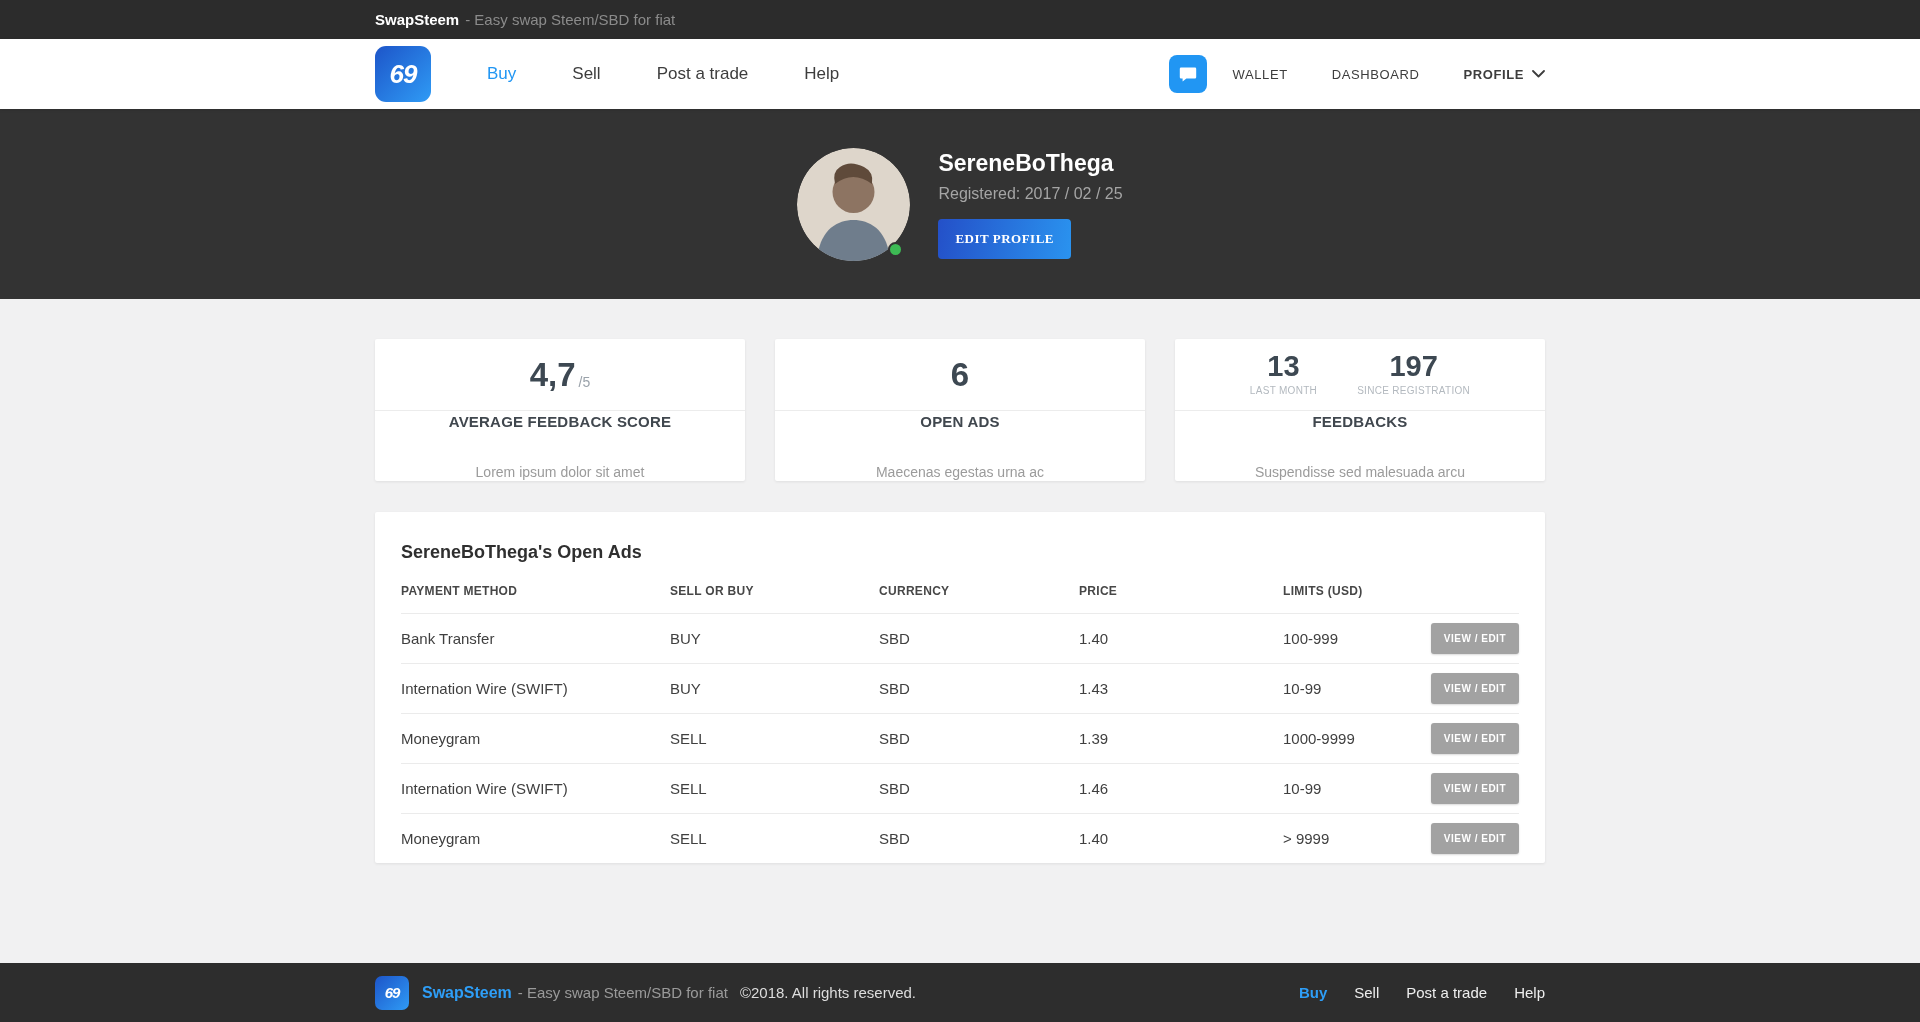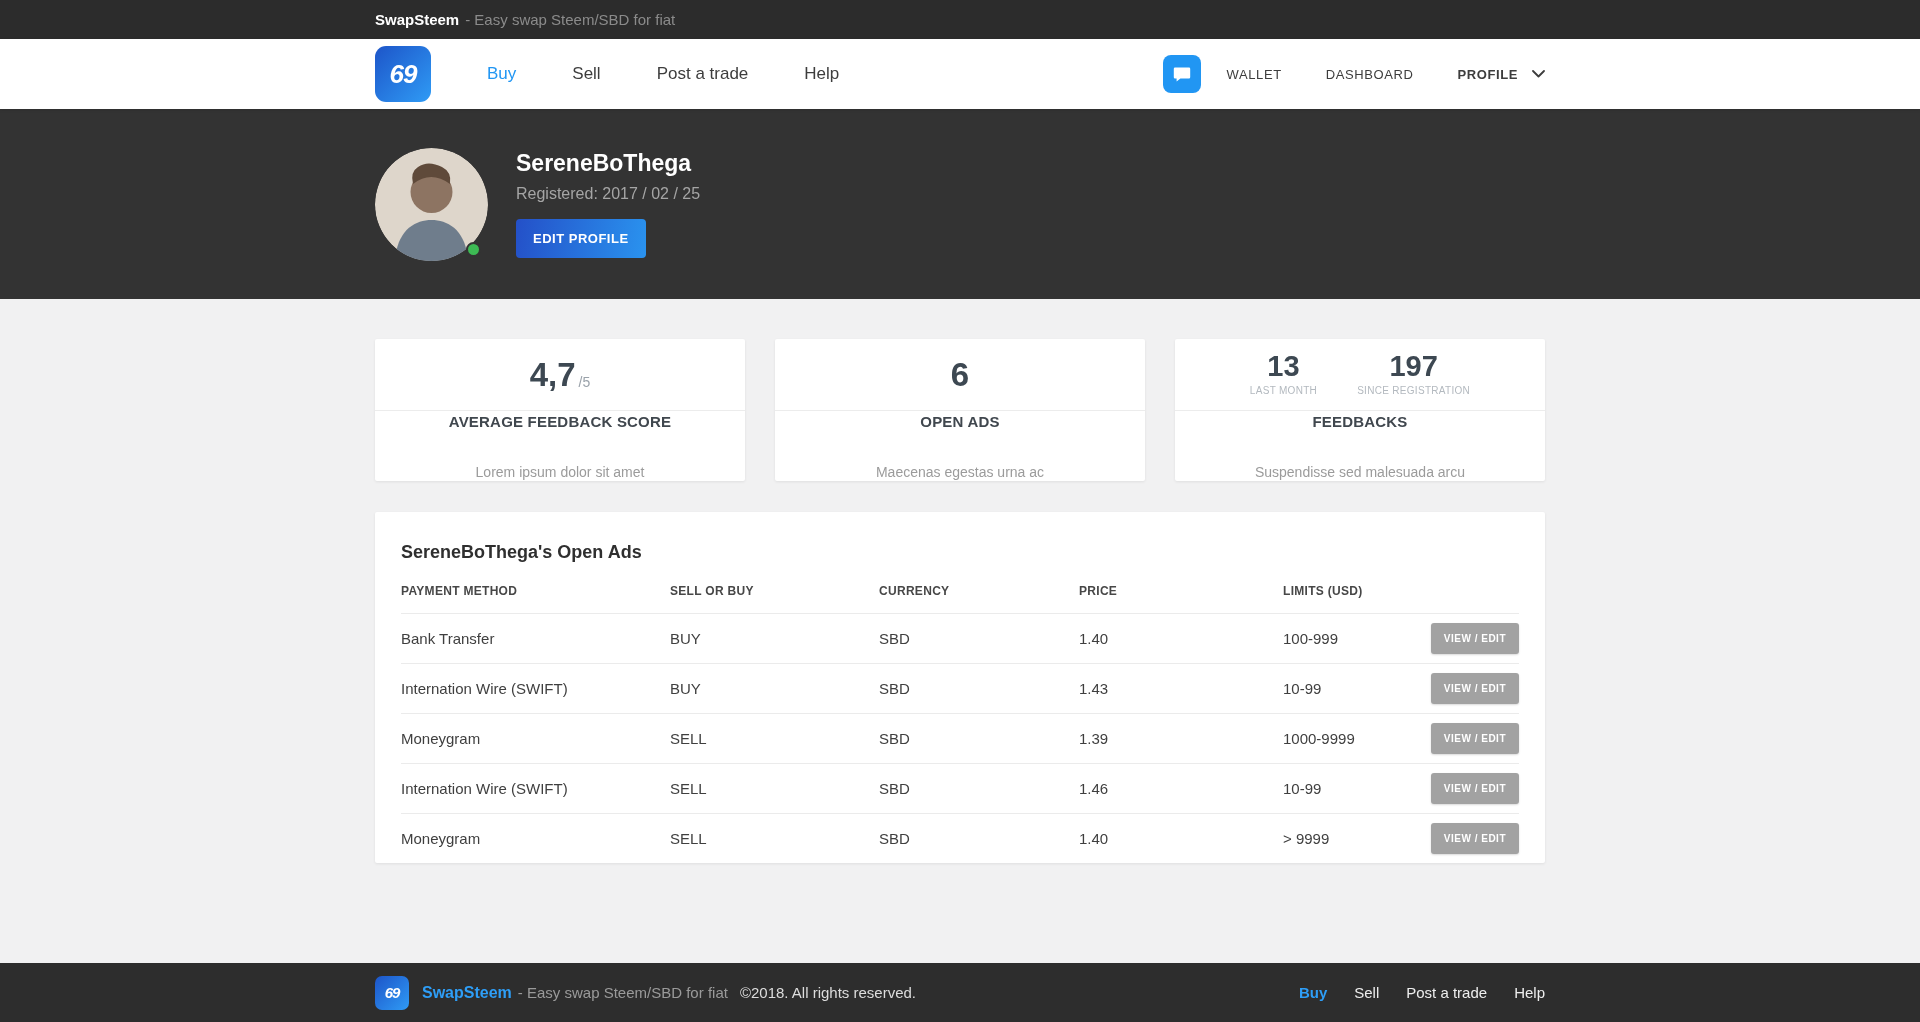--- a/index.html
+++ b/index.html
@@ -36,38 +36,38 @@
   .nav-link.active { color: #2196f3; }
   .nav-right { margin-left: auto; display: flex; align-items: center; }
   .chat-btn {
     width: 38px; height: 38px; border: none; border-radius: 8px; background: #2196f3;
     display: flex; align-items: center; justify-content: center; cursor: pointer; margin-right: 26px;
   }
   .nav-right-link {
     font-size: 13px; letter-spacing: .6px; color: #3d3d3d; text-decoration: none;
     cursor: pointer; margin-right: 44px; text-transform: uppercase;
   }
-  .profile-link { display: flex; align-items: center; gap: 14px; font-weight: 700; margin-right: 0; }
+  .profile-link { display: flex; align-items: center; gap: 8px; font-weight: 700; margin-right: 0; }
 
   
   .hero { background: #333333; height: 190px; display: flex; align-items: center; }
-  .hero-inner { display: flex; align-items: center; }
+  .hero-inner { display: flex; align-items: center; justify-content: center; }
   .avatar-wrap { position: relative; width: 113px; height: 113px; margin-right: 28px; flex: 0 0 auto; }
   .avatar-wrap svg { display: block; border-radius: 50%; }
   .status-dot {
     position: absolute; right: 7px; bottom: 4px; width: 15px; height: 15px;
     background: #3dba54; border-radius: 50%; border: 2px solid #333333;
   }
   .hero-name { color: #ffffff; font-size: 23px; font-weight: 700; }
   .hero-registered { color: #a5a5a5; font-size: 16px; margin-top: 8px; }
   .edit-profile {
     margin-top: 16px; border: none; cursor: pointer;
     background: linear-gradient(100deg, #2450c8 0%, #2a93ef 100%);
     color: #fff; font-weight: 700; font-size: 13px; letter-spacing: .5px;
-    padding: 12px 17px; border-radius: 4px; font-family: Liberation Sans, sans-serif;
+    padding: 12px 17px; border-radius: 4px; font-family: Liberation Serif, serif;
   }
 
   
   .main { flex: 1; padding-top: 40px; }
   .stats-row { display: flex; gap: 30px; }
   .stat-card {
     background: #fff; width: 370px; border-radius: 2px;
     box-shadow: 0 1px 3px rgba(0,0,0,.08);
   }
   .stat-top {

